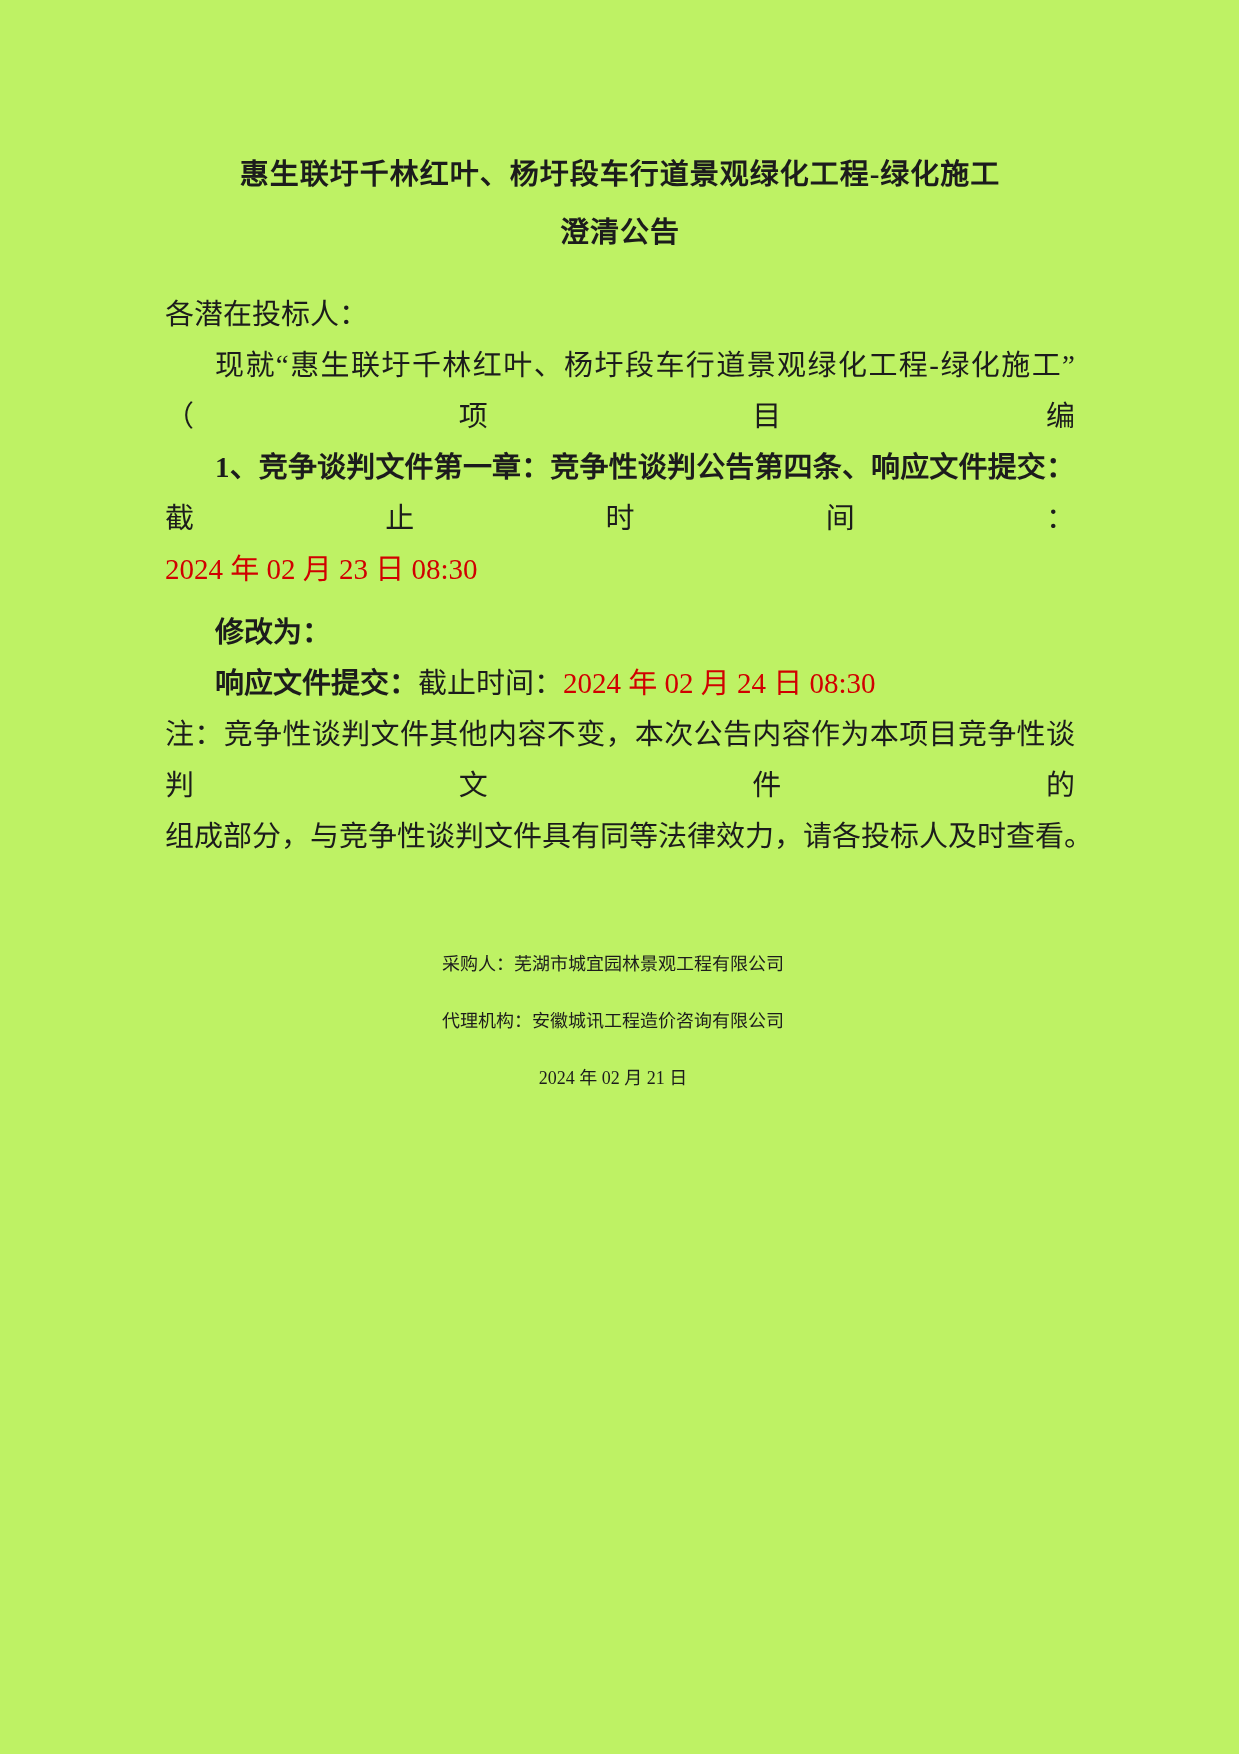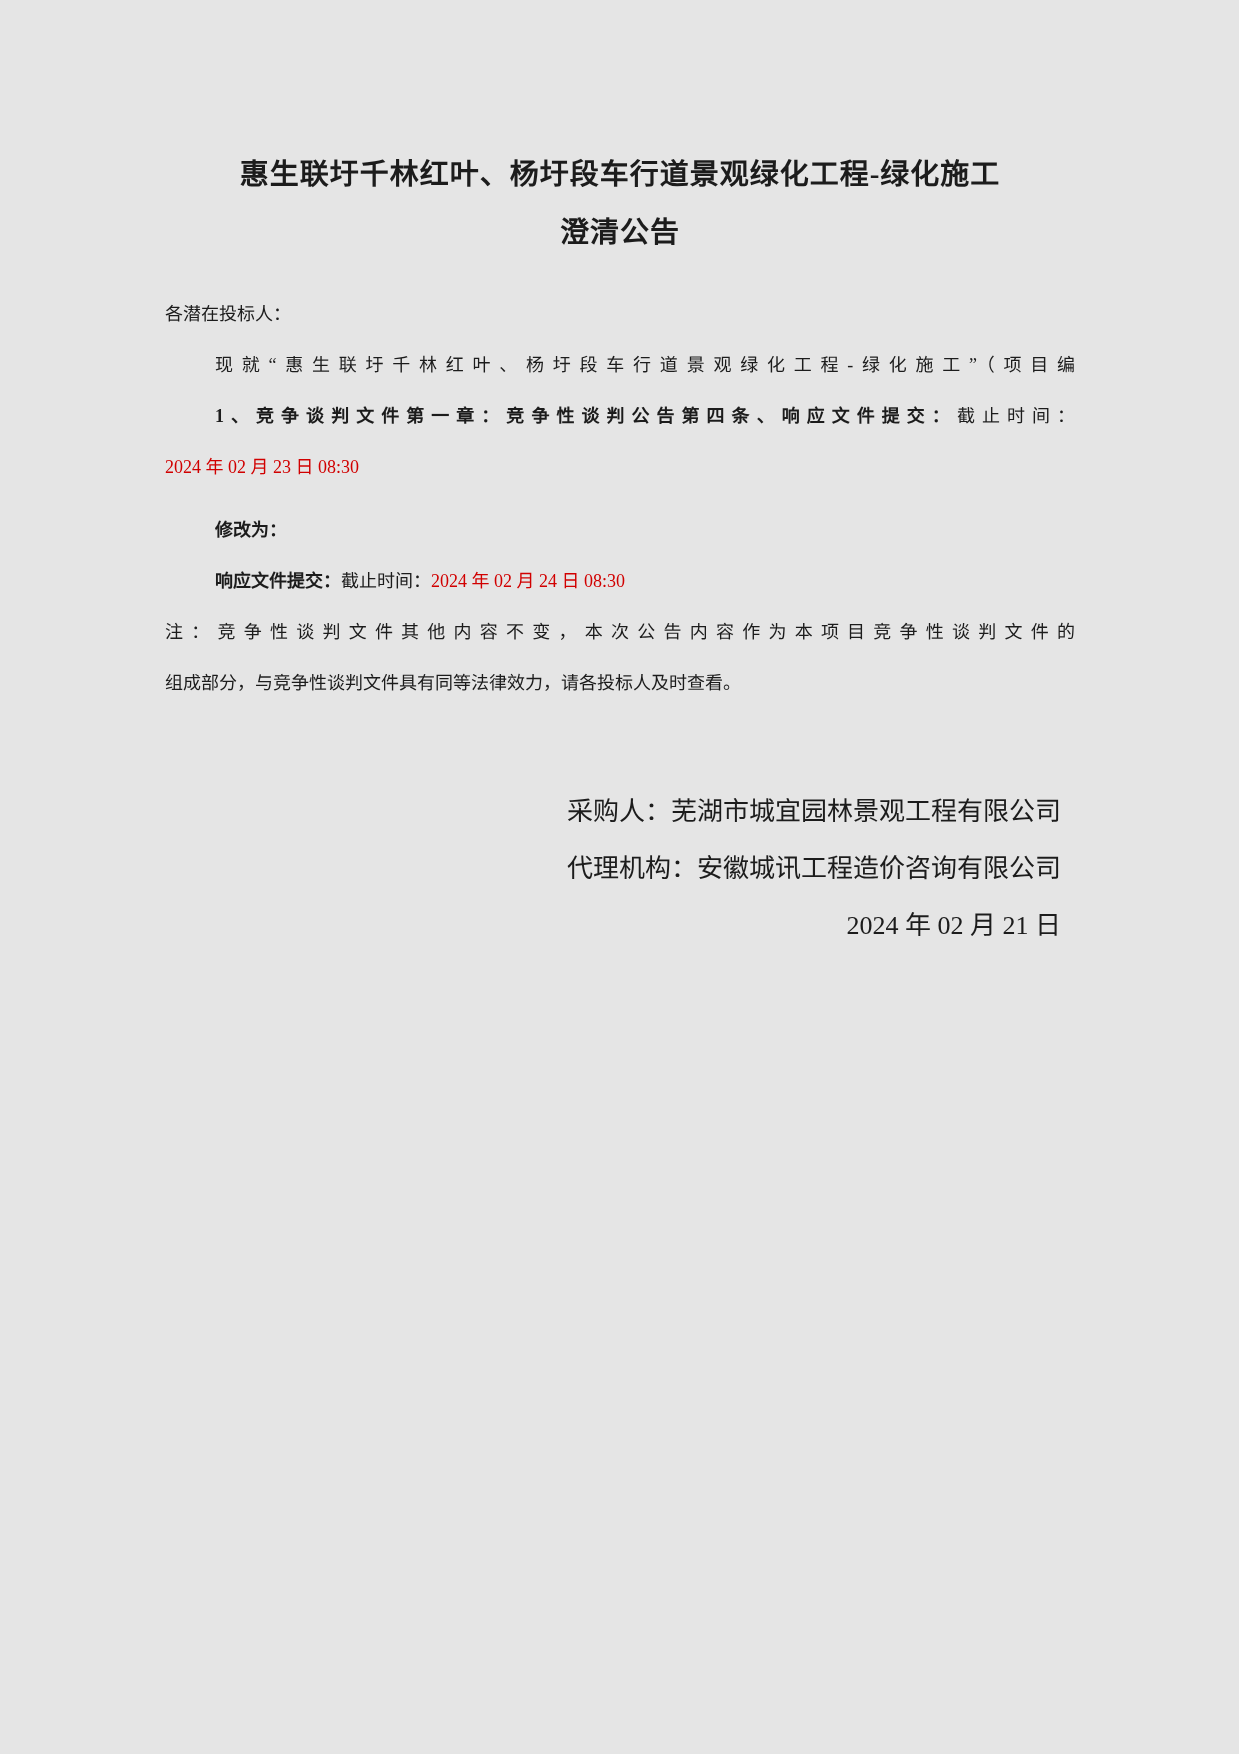--- a/index.html
+++ b/index.html
@@ -5,37 +5,37 @@
   html, body {
     margin: 0;
     padding: 0;
     background: #ffffff;
   }
   .page {
     position: relative;
     width: 1239px;
     height: 1754px;
     margin: 0 auto;
-    background: #e5e5e5;
+    background: #bef264;
     box-sizing: border-box;
     padding: 145px 164px 0 165px;
     font-family: "Liberation Serif", "DejaVu Serif", serif;
     color: #1c1c1c;
     overflow: hidden;
   }
   .doc-title {
     text-align: center;
     font-size: 29px;
     font-weight: 700;
     line-height: 58px;
     letter-spacing: 1px;
   }
   .content {
     margin-top: 28px;
-    font-size: 18px;
+    font-size: 29px;
     line-height: 51px;
   }
   .line {
     margin: 0;
     white-space: nowrap;
   }
   .indent {
     text-indent: 50px;
   }
   .just {
@@ -45,23 +45,23 @@
   }
   .b {
     font-weight: 700;
     margin-top: 12px;
   }
   .red {
     color: var(--highlight-red, #d10000);
   }
   .signature {
     margin-top: 74px;
-    font-size: 26px;
+    font-size: 18px;
     line-height: 57px;
-    text-align: right;
+    text-align: center;
     padding-right: 14px;
   }
 </style>
 </head>
 <body>
 
 <div class="page">
 
   <div class="doc-title">
     <div class="line" style="white-space:normal">惠生联圩千林红叶、杨圩段车行道景观绿化工程-绿化施工</div>

